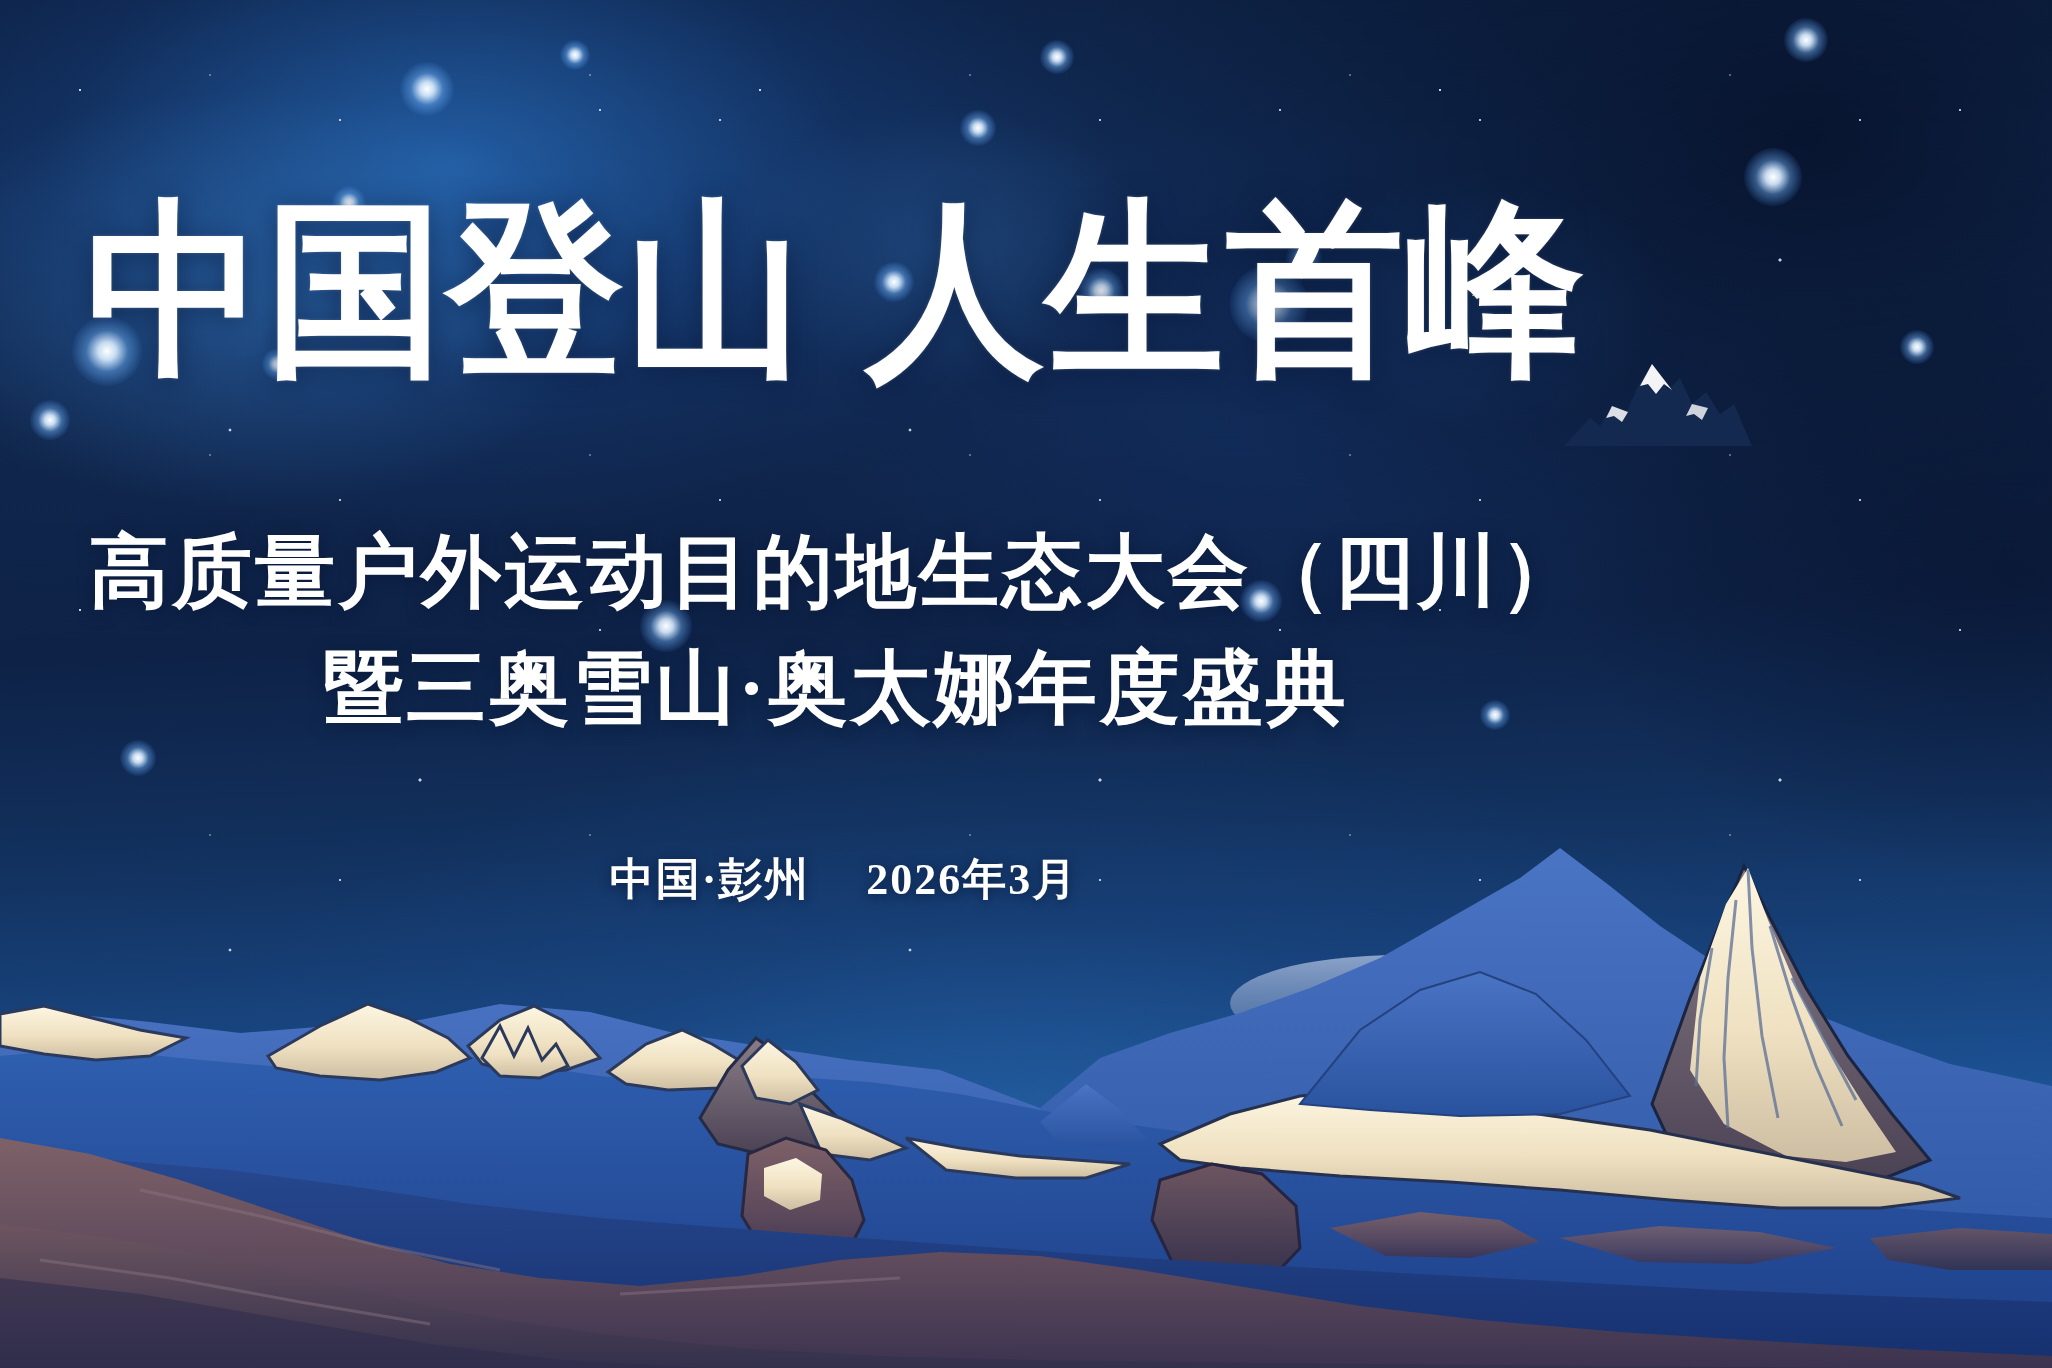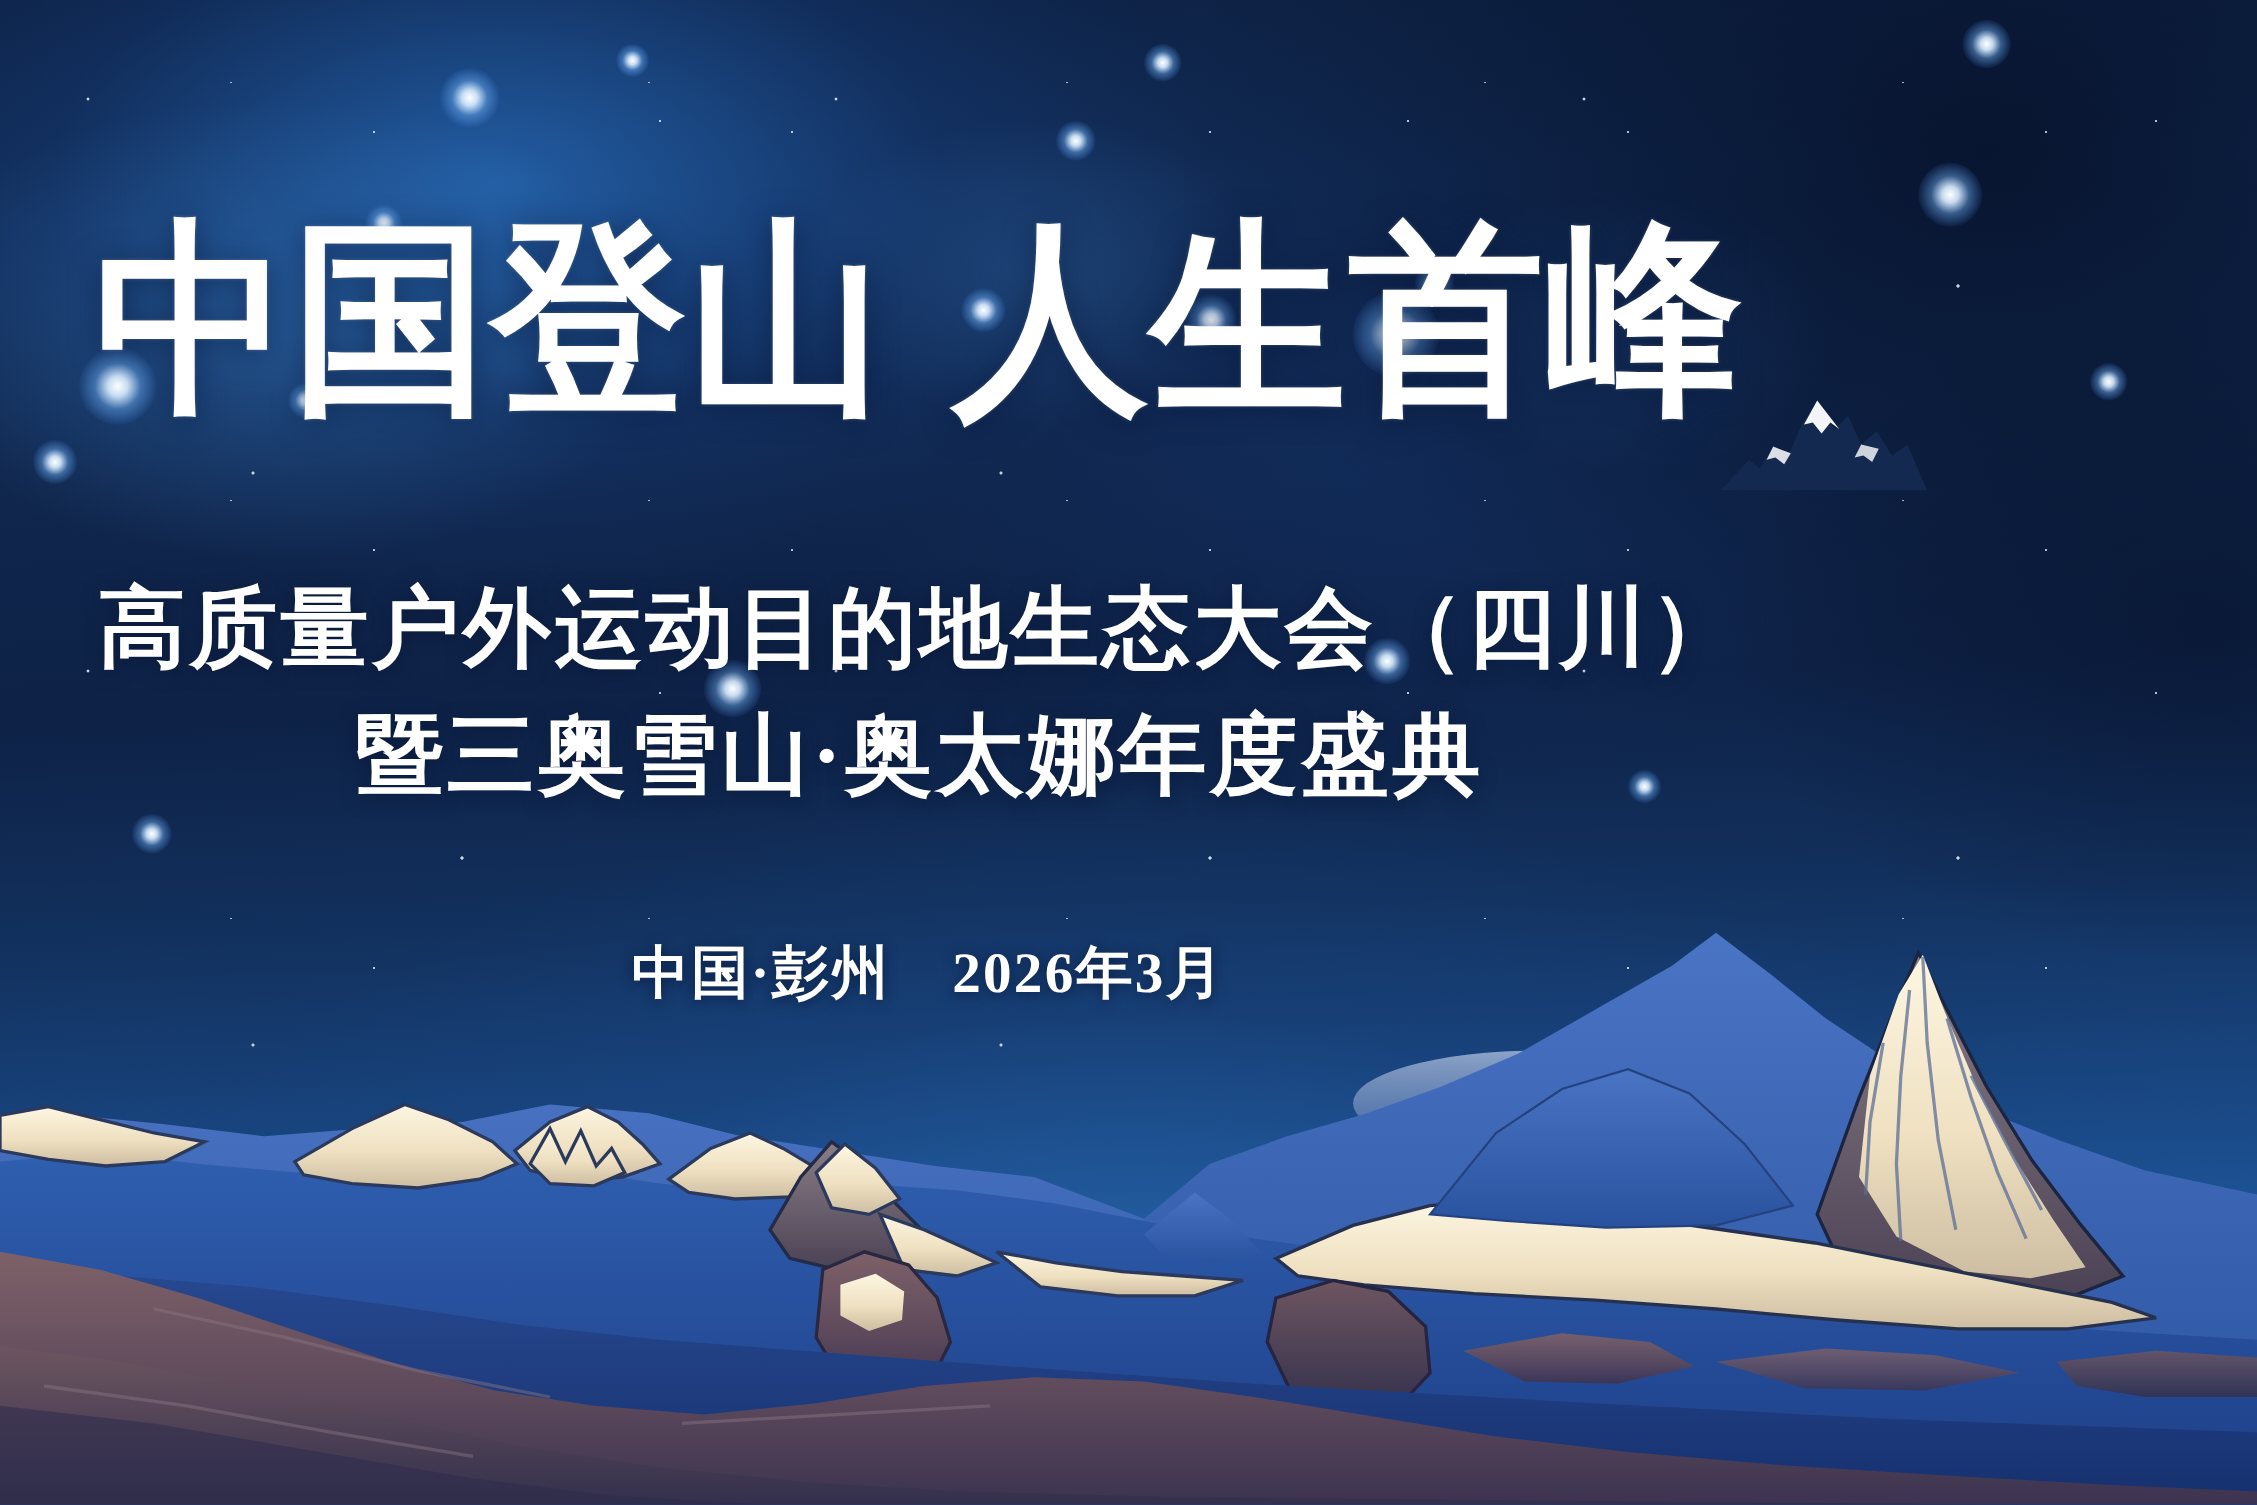--- a/index.html
+++ b/index.html
@@ -129,21 +129,21 @@
   .subtitle.l1 { top:516px; }
   .subtitle.l2 { top:632px; }
 
   .meta-line {
     position:absolute;
     left:16px; right:0; top:850px;
     text-align:center;
     color:#ffffff;
     font-family:"Liberation Serif", "DejaVu Serif", serif;
     font-weight:bold;
-    font-size:52px;
+    font-size:44px;
     letter-spacing:2px;
     white-space:nowrap;
     text-shadow:0 2px 12px rgba(6,20,50,0.7);
   }
   .meta-line .sp { display:inline-block; width:56px; }
 
   
   .landscape {
     position:absolute;
     left:0; bottom:0;

